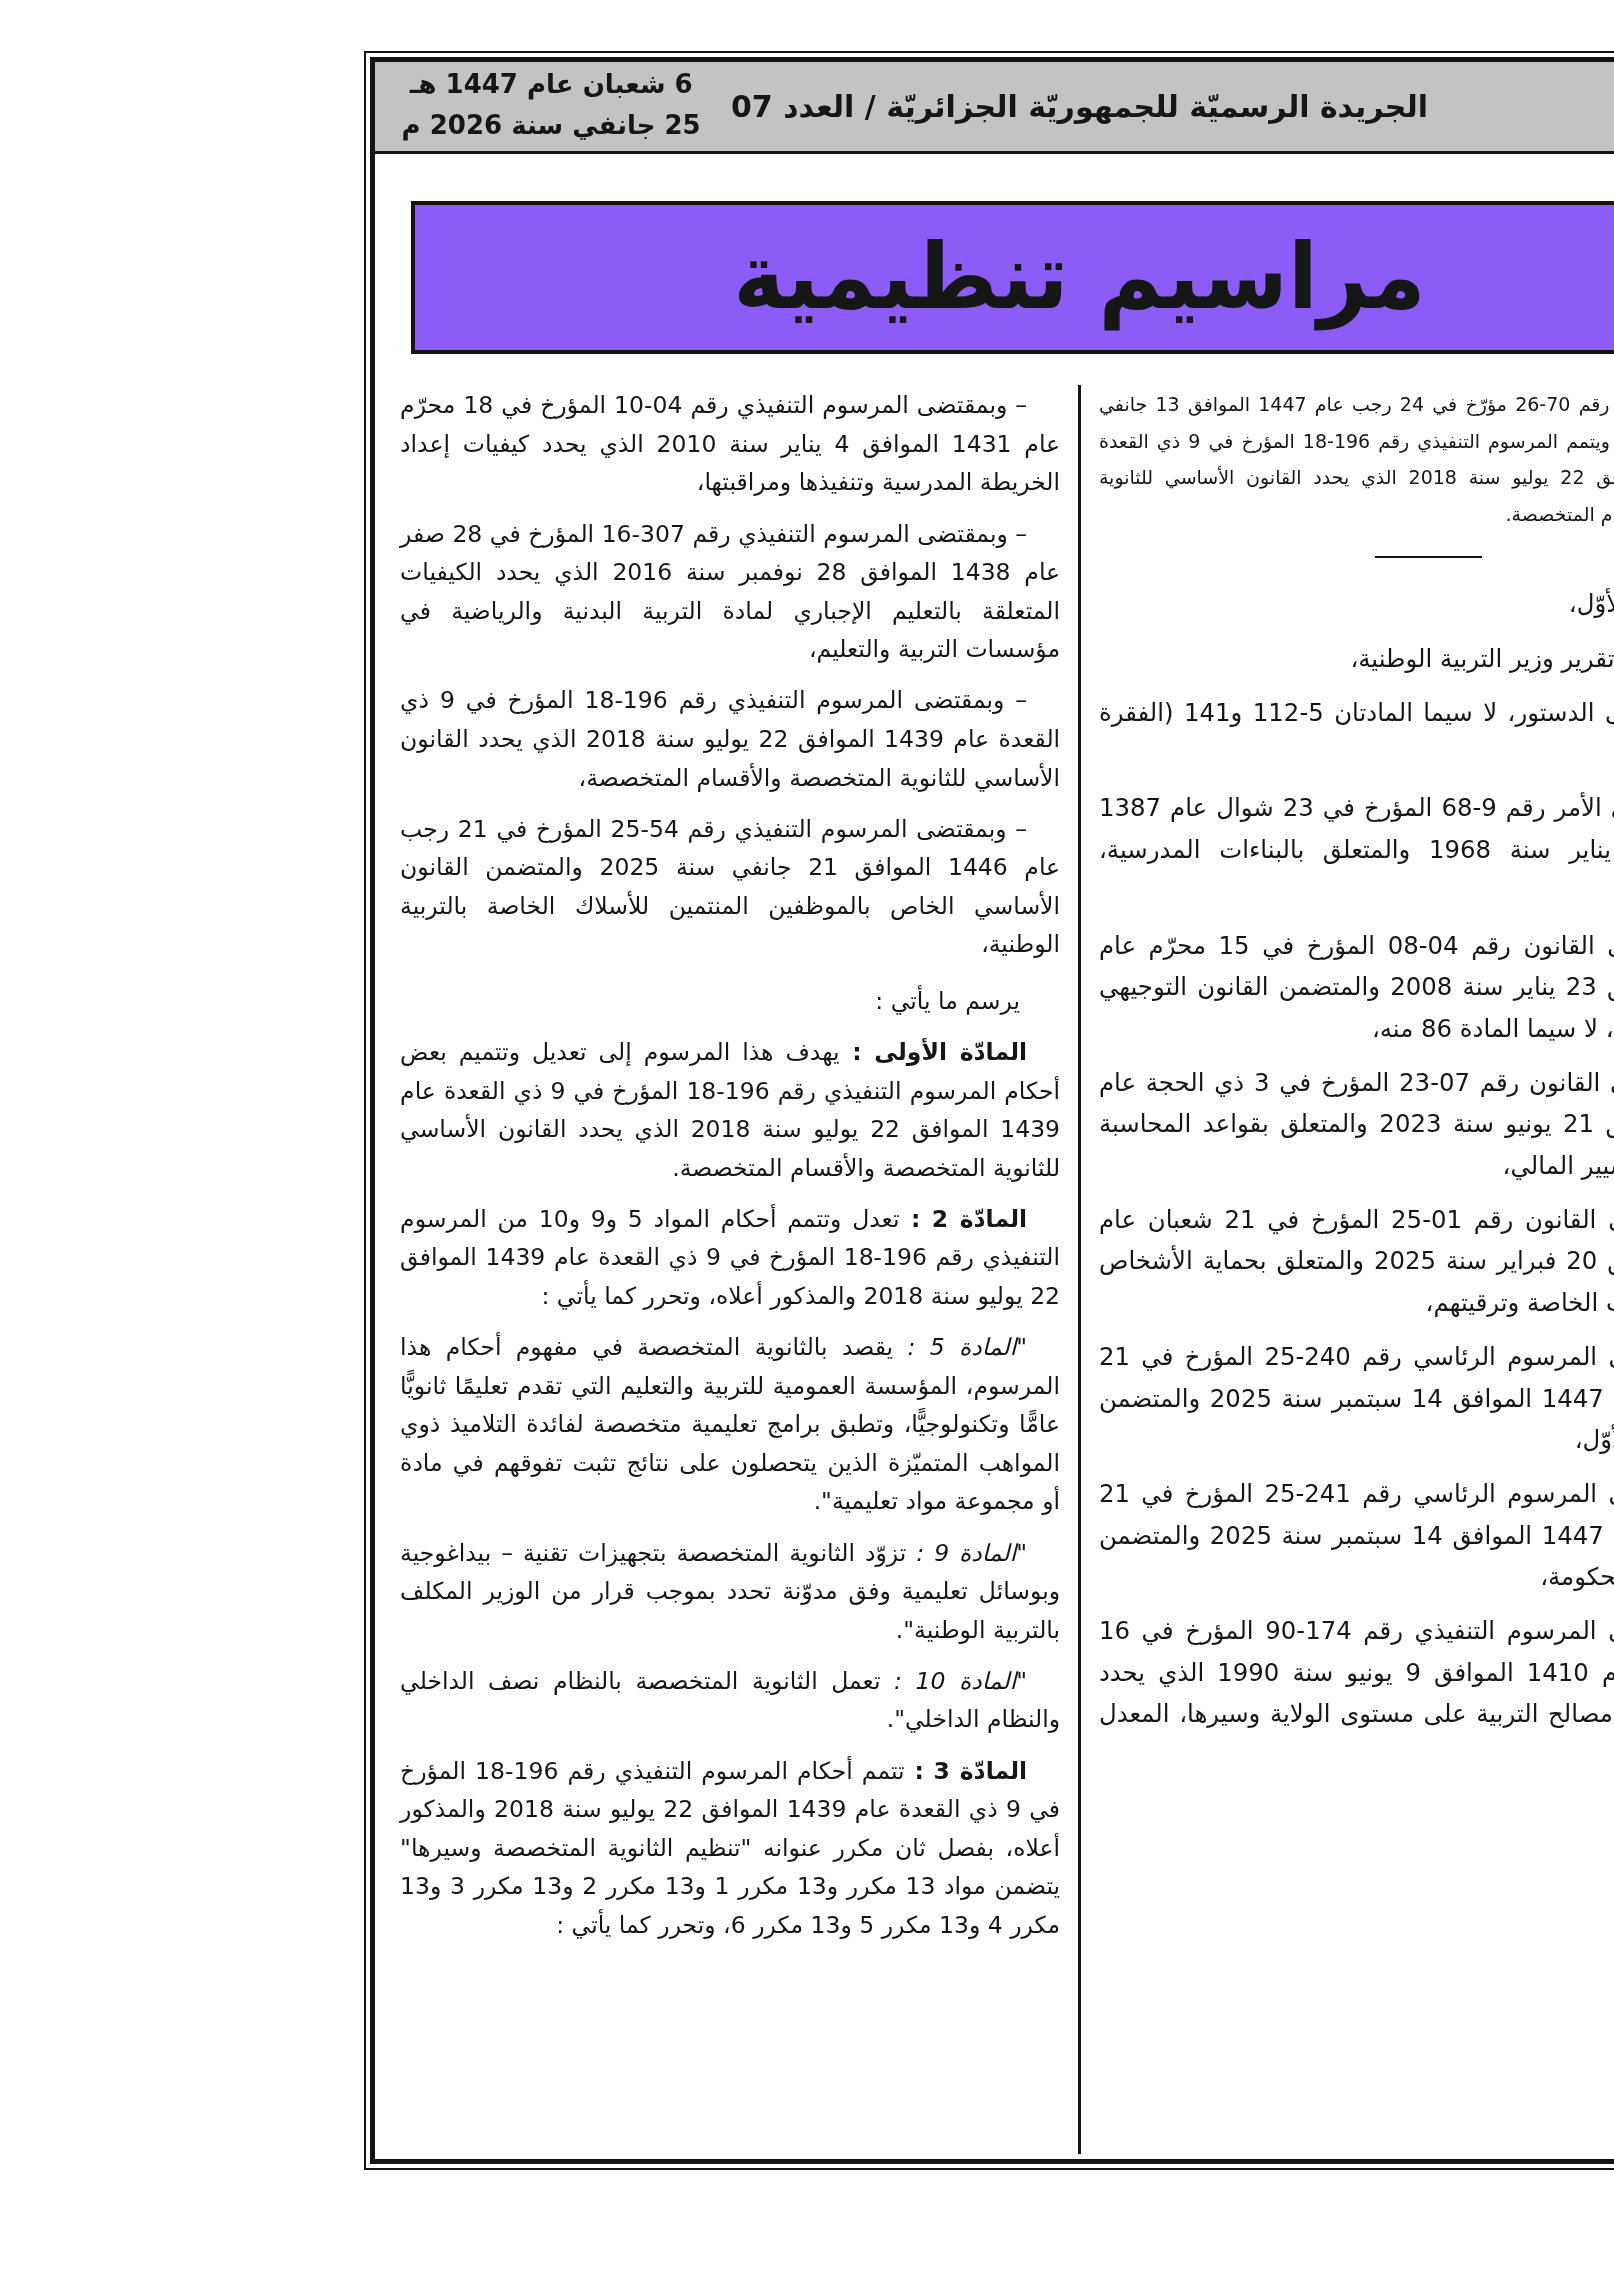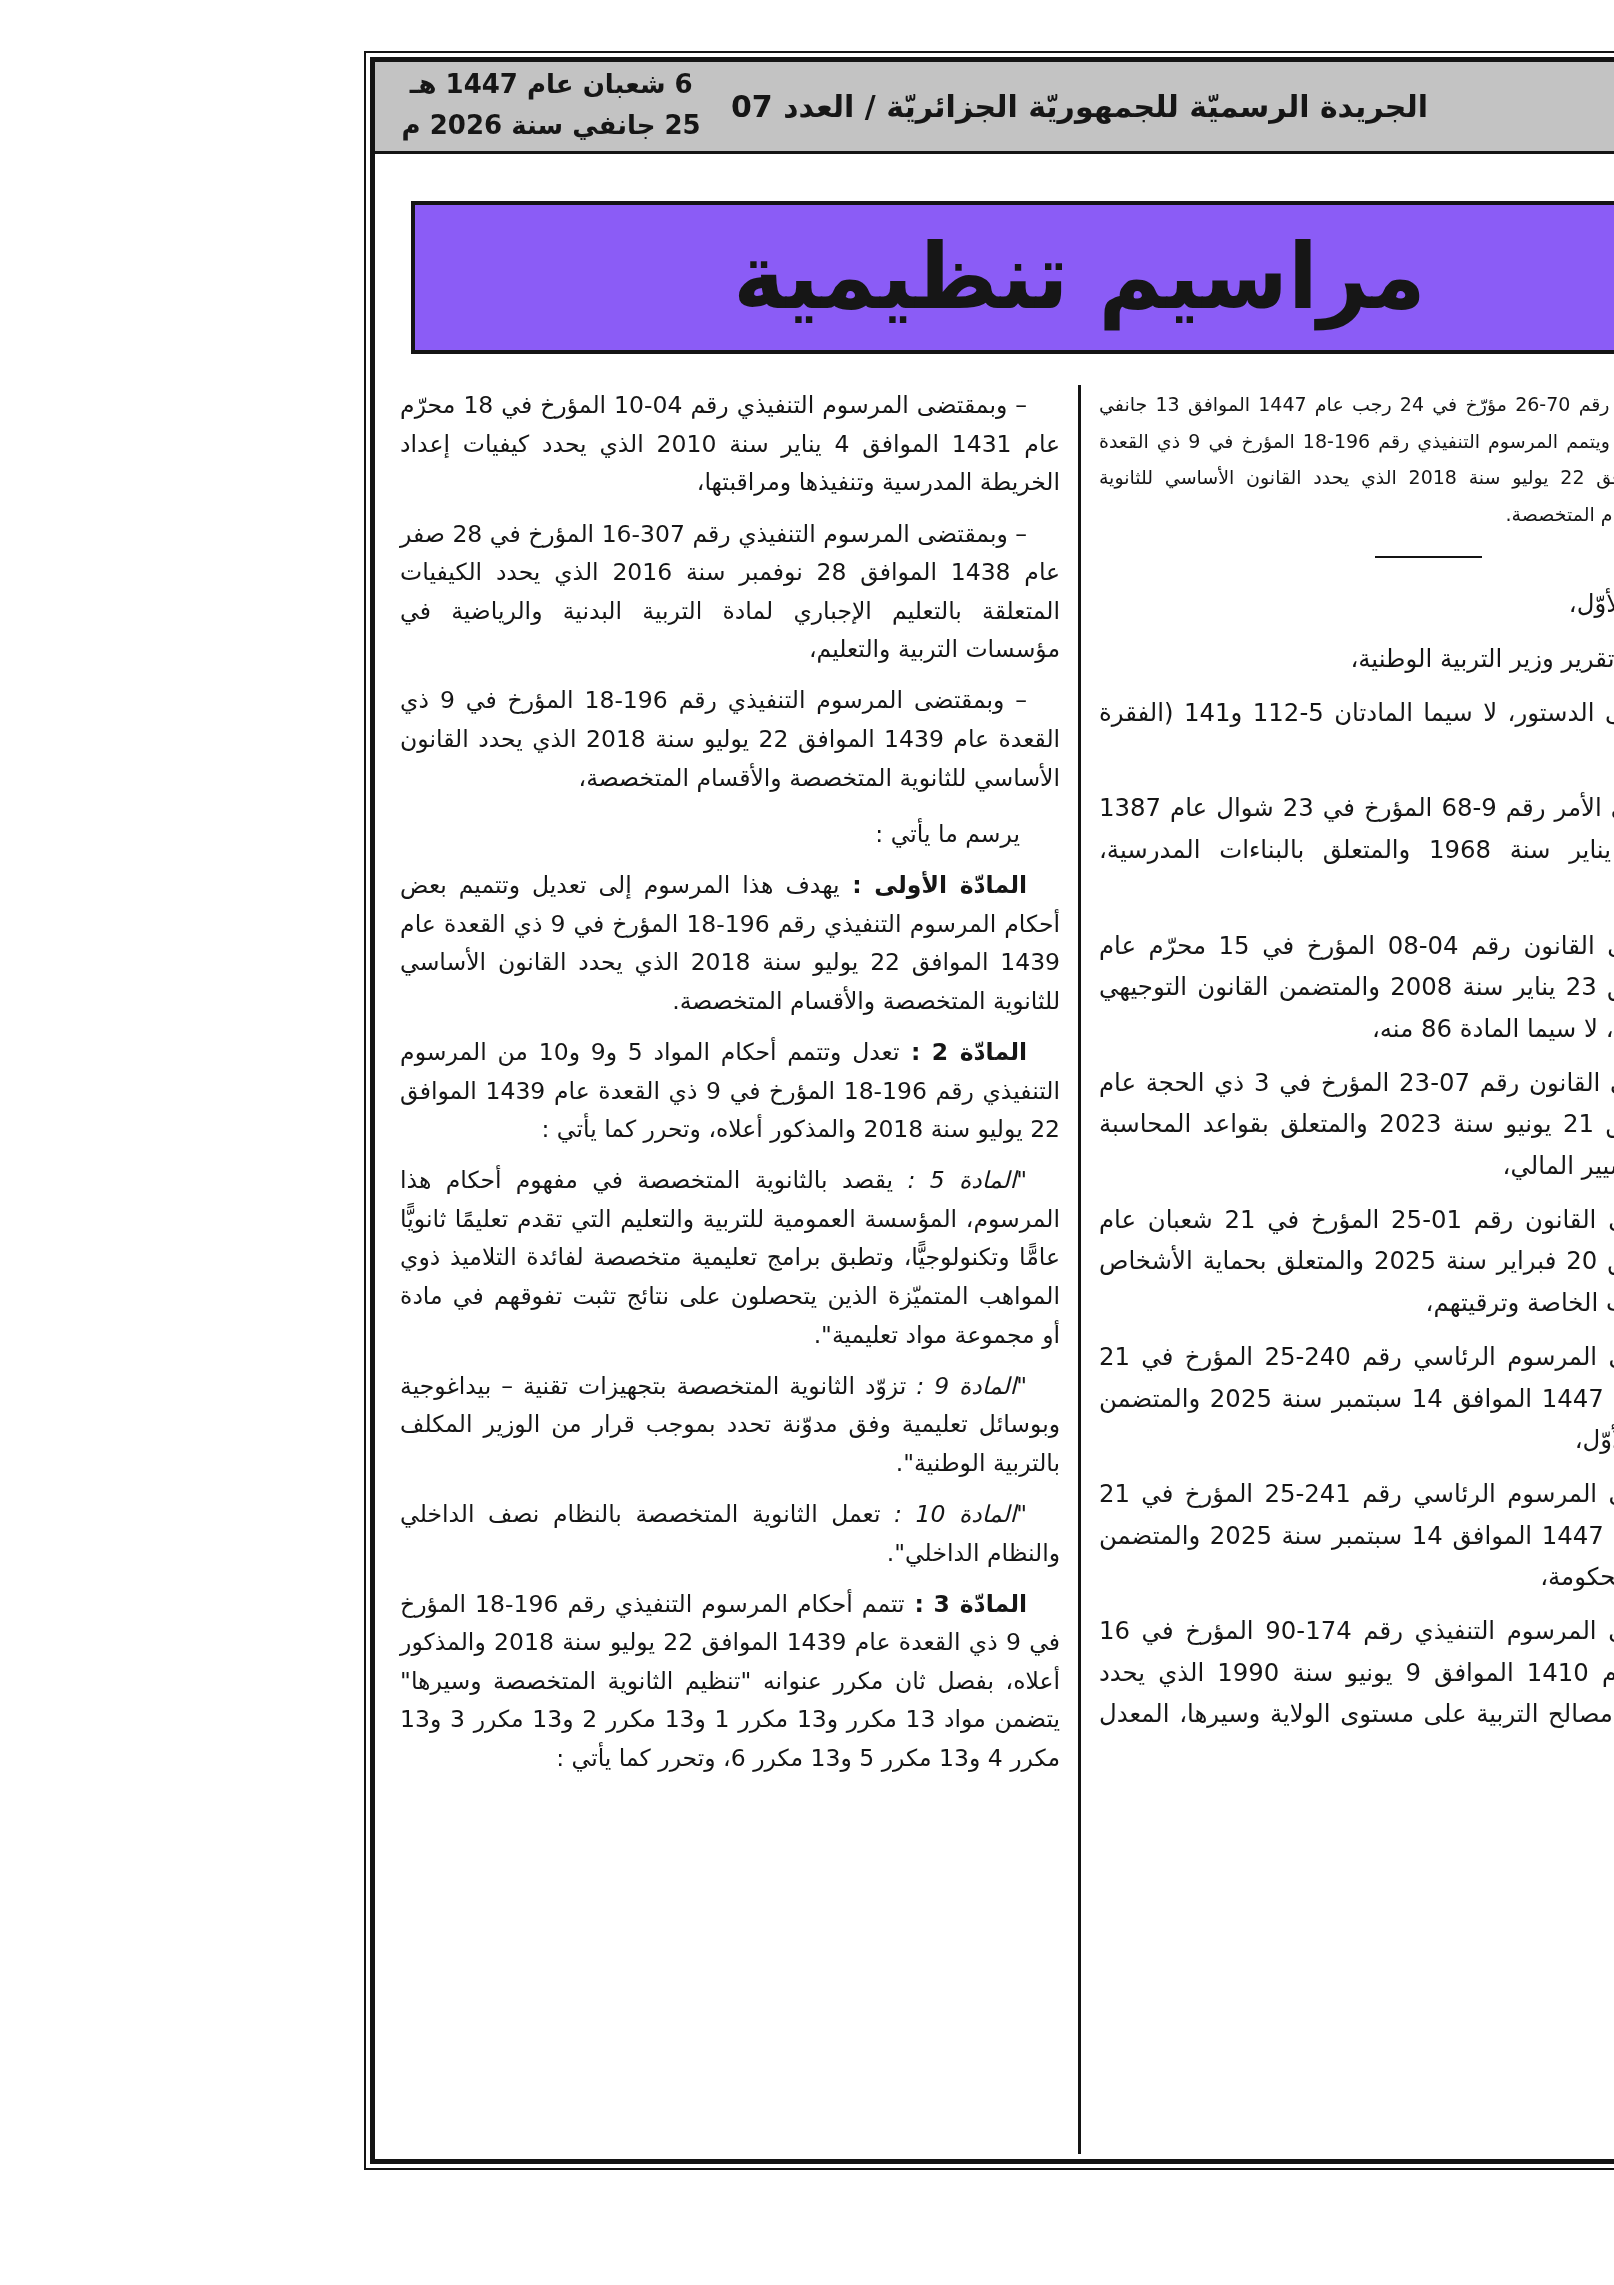--- a/index.html
+++ b/index.html
@@ -157,20 +157,21 @@
             <p class="visa">– وبمقتضى القانون رقم 01-25 المؤرخ في 21 شعبان عام 1446 الموافق 20 فبراير سنة 2025 والمتعلق بحماية الأشخاص ذوي الاحتياجات الخاصة وترقيتهم،</p>
             <p class="visa">– وبمقتضى المرسوم الرئاسي رقم 240-25 المؤرخ في 21 ربيع الأول عام 1447 الموافق 14 سبتمبر سنة 2025 والمتضمن تعيين الوزير الأوّل،</p>
             <p class="visa">– وبمقتضى المرسوم الرئاسي رقم 241-25 المؤرخ في 21 ربيع الأول عام 1447 الموافق 14 سبتمبر سنة 2025 والمتضمن تعيين أعضاء الحكومة،</p>
             <p class="visa">– وبمقتضى المرسوم التنفيذي رقم 174-90 المؤرخ في 16 ذي القعدة عام 1410 الموافق 9 يونيو سنة 1990 الذي يحدد كيفيات تنظيم مصالح التربية على مستوى الولاية وسيرها، المعدل والمتمم،</p>
           </section>
         <div class="divider"></div>
         <section class="col col-left">
             <p class="visa">– وبمقتضى المرسوم التنفيذي رقم 04-10 المؤرخ في 18 محرّم عام 1431 الموافق 4 يناير سنة 2010 الذي يحدد كيفيات إعداد الخريطة المدرسية وتنفيذها ومراقبتها،</p>
             <p class="visa">– وبمقتضى المرسوم التنفيذي رقم 307-16 المؤرخ في 28 صفر عام 1438 الموافق 28 نوفمبر سنة 2016 الذي يحدد الكيفيات المتعلقة بالتعليم الإجباري لمادة التربية البدنية والرياضية في مؤسسات التربية والتعليم،</p>
             <p class="visa">– وبمقتضى المرسوم التنفيذي رقم 196-18 المؤرخ في 9 ذي القعدة عام 1439 الموافق 22 يوليو سنة 2018 الذي يحدد القانون الأساسي للثانوية المتخصصة والأقسام المتخصصة،</p>
+            <p class="visa">– وبمقتضى المرسوم التنفيذي رقم 54-25 المؤرخ في 21 رجب عام 1446 الموافق 21 جانفي سنة 2025 والمتضمن القانون الأساسي الخاص بالموظفين المنتمين للأسلاك الخاصة بالتربية الوطنية،</p>
             <p class="order">يرسم ما يأتي :</p>
             <p class="article"><span class="lead bold">المادّة الأولى : </span>يهدف هذا المرسوم إلى تعديل وتتميم بعض أحكام المرسوم التنفيذي رقم 196-18 المؤرخ في 9 ذي القعدة عام 1439 الموافق 22 يوليو سنة 2018 الذي يحدد القانون الأساسي للثانوية المتخصصة والأقسام المتخصصة.</p>
             <p class="article"><span class="lead bold">المادّة 2 : </span>تعدل وتتمم أحكام المواد 5 و9 و10 من المرسوم التنفيذي رقم 196-18 المؤرخ في 9 ذي القعدة عام 1439 الموافق 22 يوليو سنة 2018 والمذكور أعلاه، وتحرر كما يأتي :</p>
             <p class="quote"><span class="lead italic">"المادة 5 : </span>يقصد بالثانوية المتخصصة في مفهوم أحكام هذا المرسوم، المؤسسة العمومية للتربية والتعليم التي تقدم تعليمًا ثانويًّا عامًّا وتكنولوجيًّا، وتطبق برامج تعليمية متخصصة لفائدة التلاميذ ذوي المواهب المتميّزة الذين يتحصلون على نتائج تثبت تفوقهم في مادة أو مجموعة مواد تعليمية".</p>
             <p class="quote"><span class="lead italic">"المادة 9 : </span>تزوّد الثانوية المتخصصة بتجهيزات تقنية – بيداغوجية وبوسائل تعليمية وفق مدوّنة تحدد بموجب قرار من الوزير المكلف بالتربية الوطنية".</p>
             <p class="quote"><span class="lead italic">"المادة 10 : </span>تعمل الثانوية المتخصصة بالنظام نصف الداخلي والنظام الداخلي".</p>
             <p class="article"><span class="lead bold">المادّة 3 : </span>تتمم أحكام المرسوم التنفيذي رقم 196-18 المؤرخ في 9 ذي القعدة عام 1439 الموافق 22 يوليو سنة 2018 والمذكور أعلاه، بفصل ثان مكرر عنوانه "تنظيم الثانوية المتخصصة وسيرها" يتضمن مواد 13 مكرر و13 مكرر 1 و13 مكرر 2 و13 مكرر 3 و13 مكرر 4 و13 مكرر 5 و13 مكرر 6، وتحرر كما يأتي :</p>
           </section>
       </div>
 

